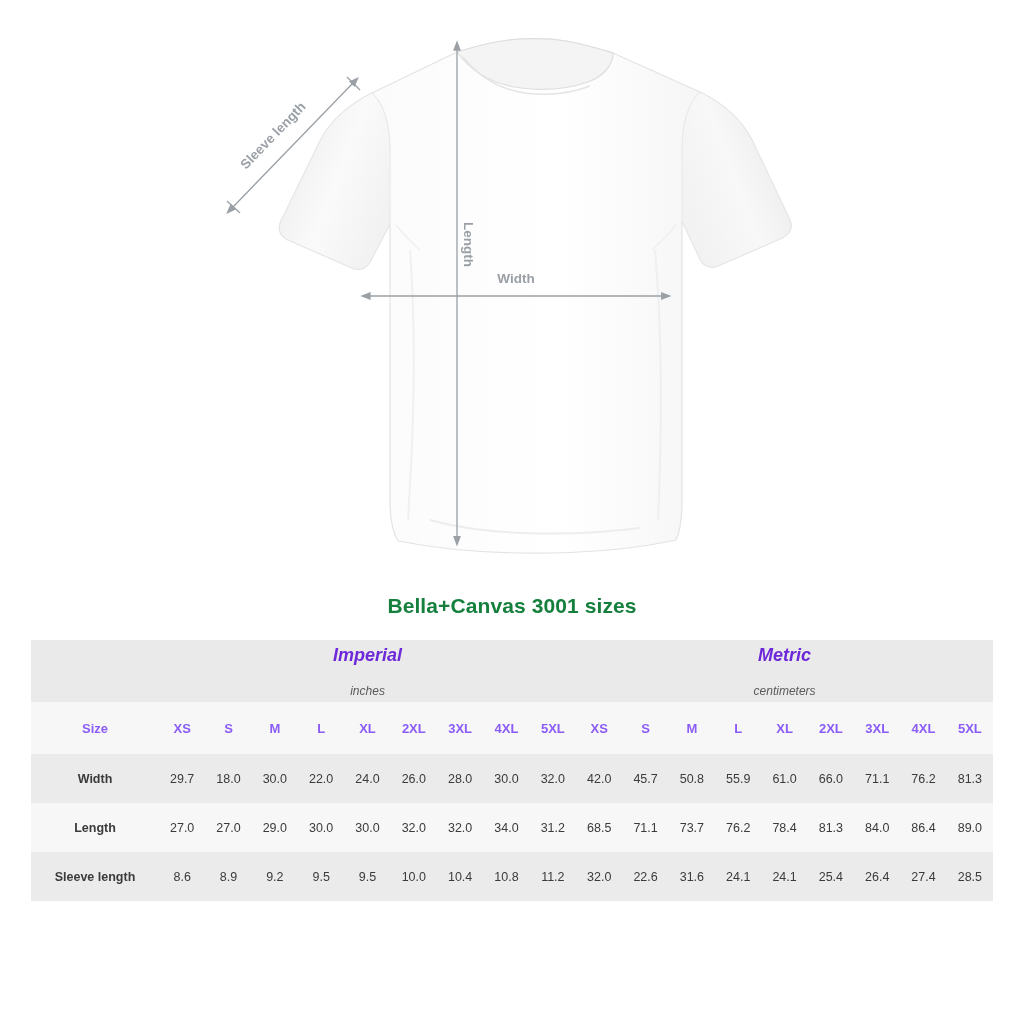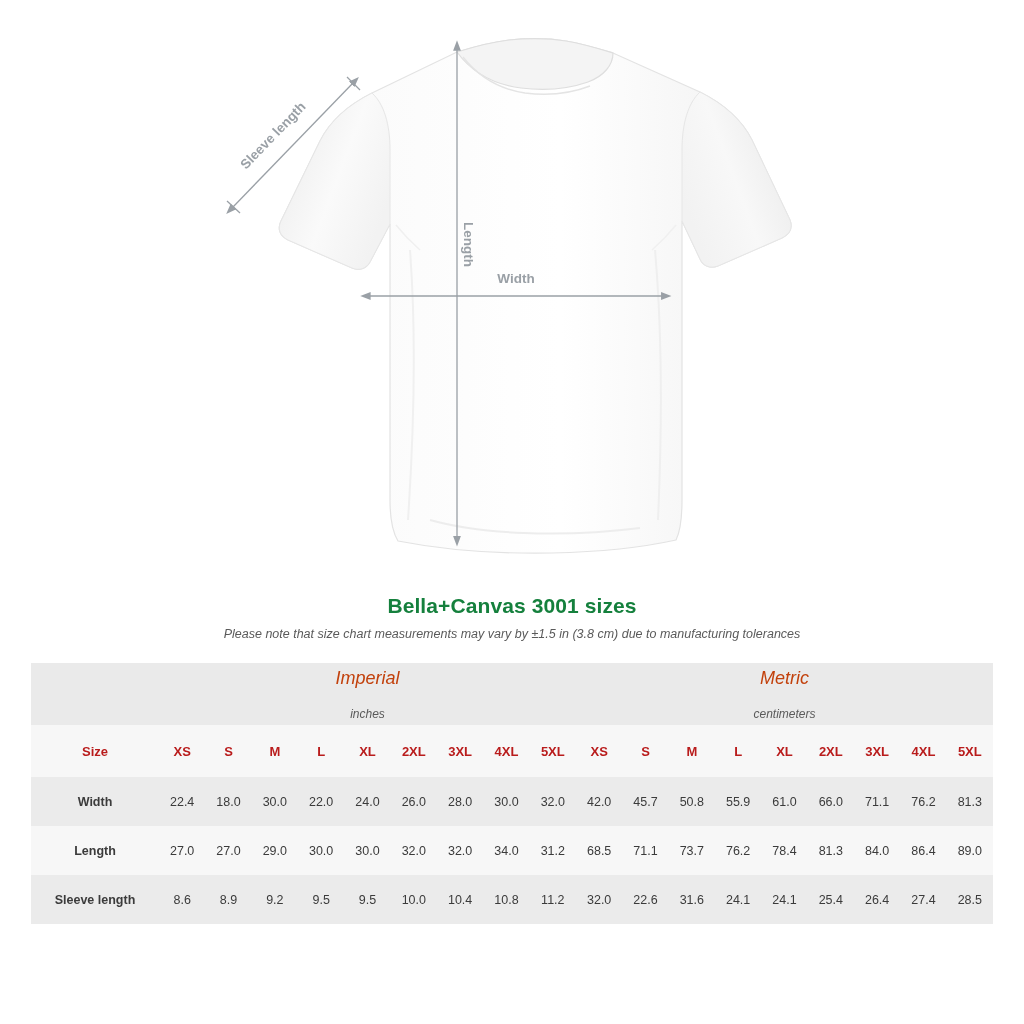--- a/index.html
+++ b/index.html
@@ -66,36 +66,36 @@
     border: 0;
   }
   tr.system-row td {
     background: #eaeaea;
     height: 62px;
     vertical-align: middle;
   }
   .system-name {
     font-size: 18px;
     font-style: italic;
-    font-weight: normal;
-    color: #c2410c;
+    font-weight: bold;
+    color: #6d28d9;
     line-height: 1.25;
   }
   .system-unit {
     font-size: 12px;
     font-style: italic;
     color: #5a5a5a;
     margin-top: 18px;
   }
   tr.header-row td {
     background: #f7f7f7;
     height: 52px;
     font-weight: bold;
     font-size: 13px;
-    color: #b91c1c;
+    color: #8b5cf6;
   }
   tr.data-row td {
     height: 49px;
   }
   tr.row-odd td { background: #ebebeb; }
   tr.row-even td { background: #f7f7f7; }
   td.row-label {
     font-weight: bold;
     font-size: 13px;
     color: #3a3a3a;
@@ -189,21 +189,20 @@
       <line x1="233" y1="207" x2="353" y2="83" stroke="#9aa0a6" stroke-width="1.3" marker-start="url(#arrowStart)" marker-end="url(#arrowEnd)"></line>
       <line x1="227" y1="201" x2="240" y2="213" stroke="#9aa0a6" stroke-width="1.3"></line>
       <line x1="347" y1="77" x2="360" y2="90" stroke="#9aa0a6" stroke-width="1.3"></line>
       <text x="246" y="170" fill="#9aa0a6" font-family="Liberation Sans, sans-serif" font-size="13.5" font-weight="bold" transform="rotate(-46 246 170)">Sleeve length</text>
     </g>
   </svg>
 </div>
 
 <div id="chart-heading">
   <div id="chart-title">Bella+Canvas 3001 sizes</div>
-  <div id="chart-note">Please note that size chart measurements may vary by ±1.5 in (3.8 cm) due to manufacturing tolerances</div>
 </div>
 
 <div id="size-table-wrap">
   <table class="size-table">
     <colgroup id="table-colgroup">
       <col style="width:128px">
     <col style="width: 46.3333px;">
         <col style="width: 46.3333px;">
         <col style="width: 46.3333px;">
         <col style="width: 46.3333px;">
@@ -252,21 +251,21 @@
           <td>L</td>
           <td>XL</td>
           <td>2XL</td>
           <td>3XL</td>
           <td>4XL</td>
           <td>5XL</td>
         </tr>
 
     <tr class="data-row row-odd">
           <td class="row-label">Width</td>
-          <td>22.4</td>
+          <td>29.7</td>
           <td>18.0</td>
           <td>30.0</td>
           <td>22.0</td>
           <td>24.0</td>
           <td>26.0</td>
           <td>28.0</td>
           <td>30.0</td>
           <td>32.0</td>
           <td>42.0</td>
           <td>45.7</td>

